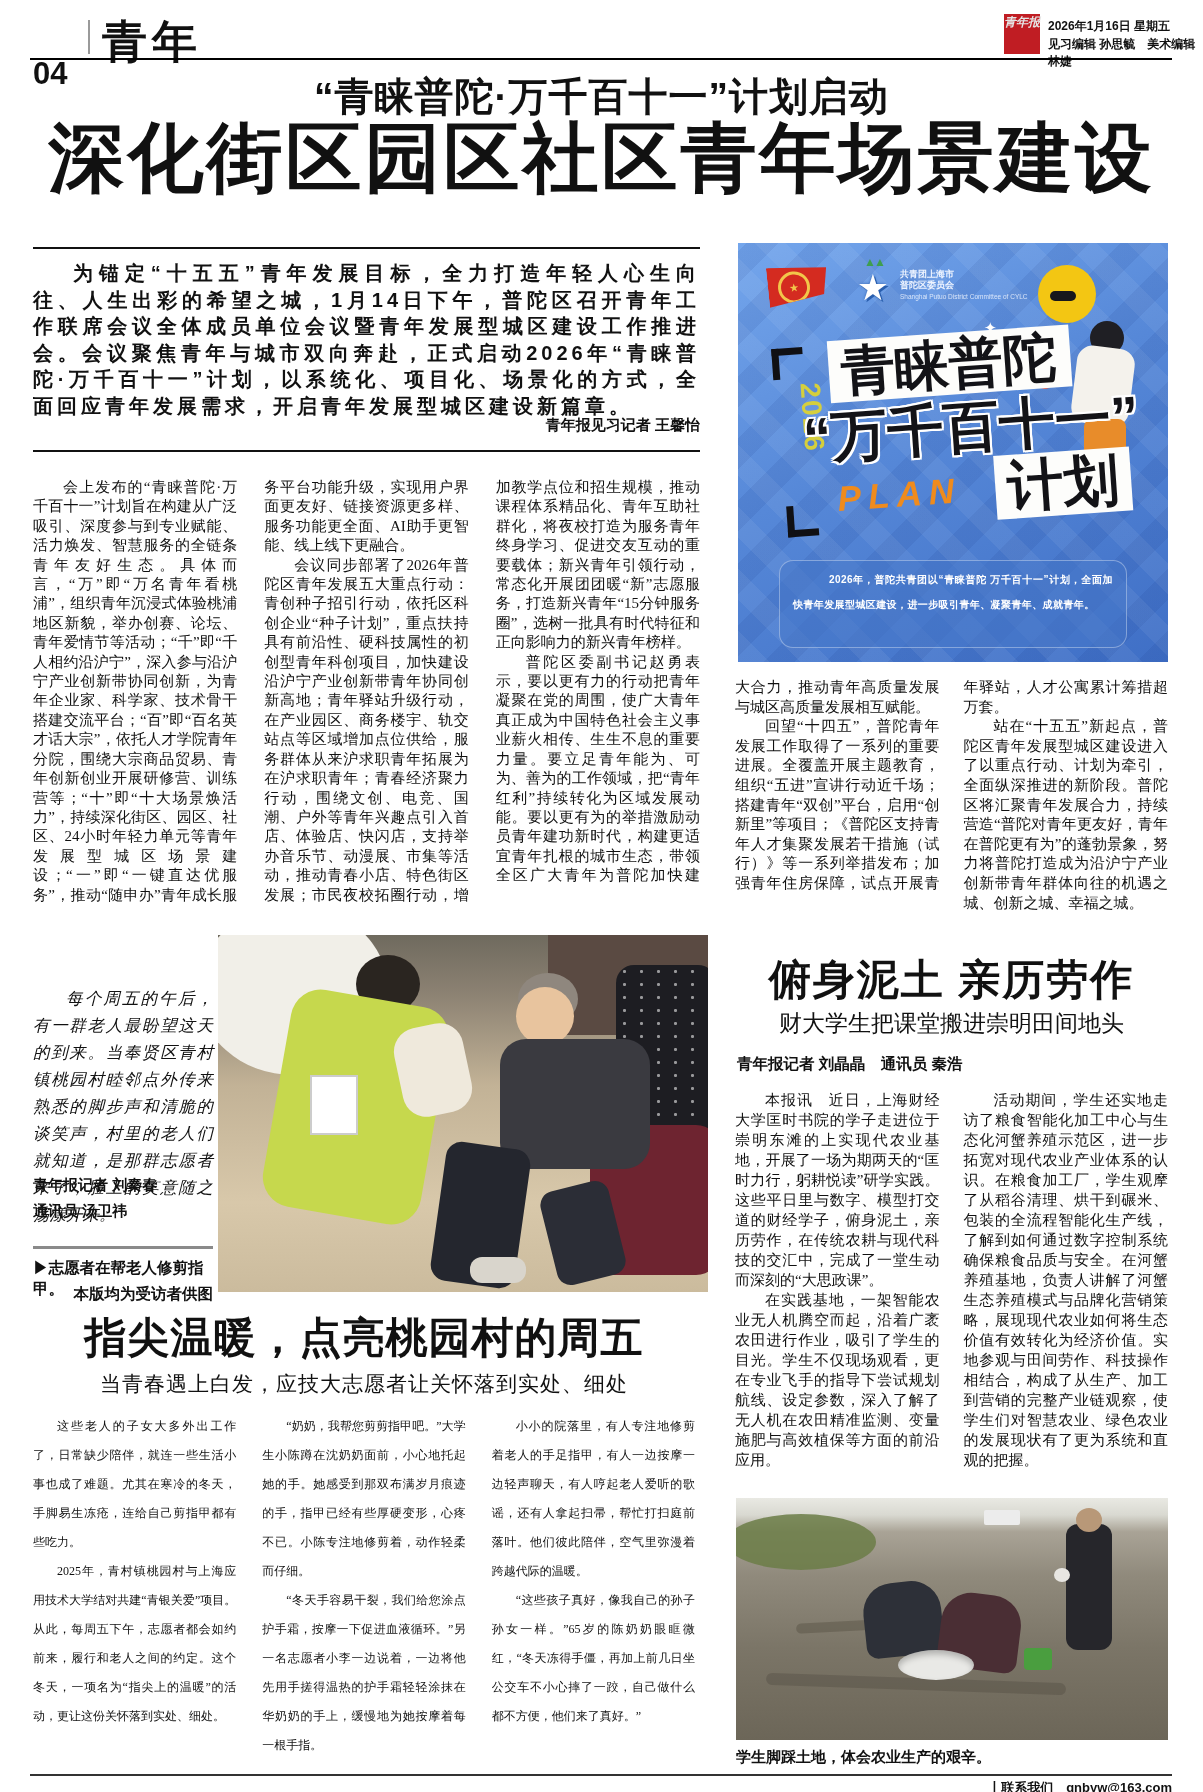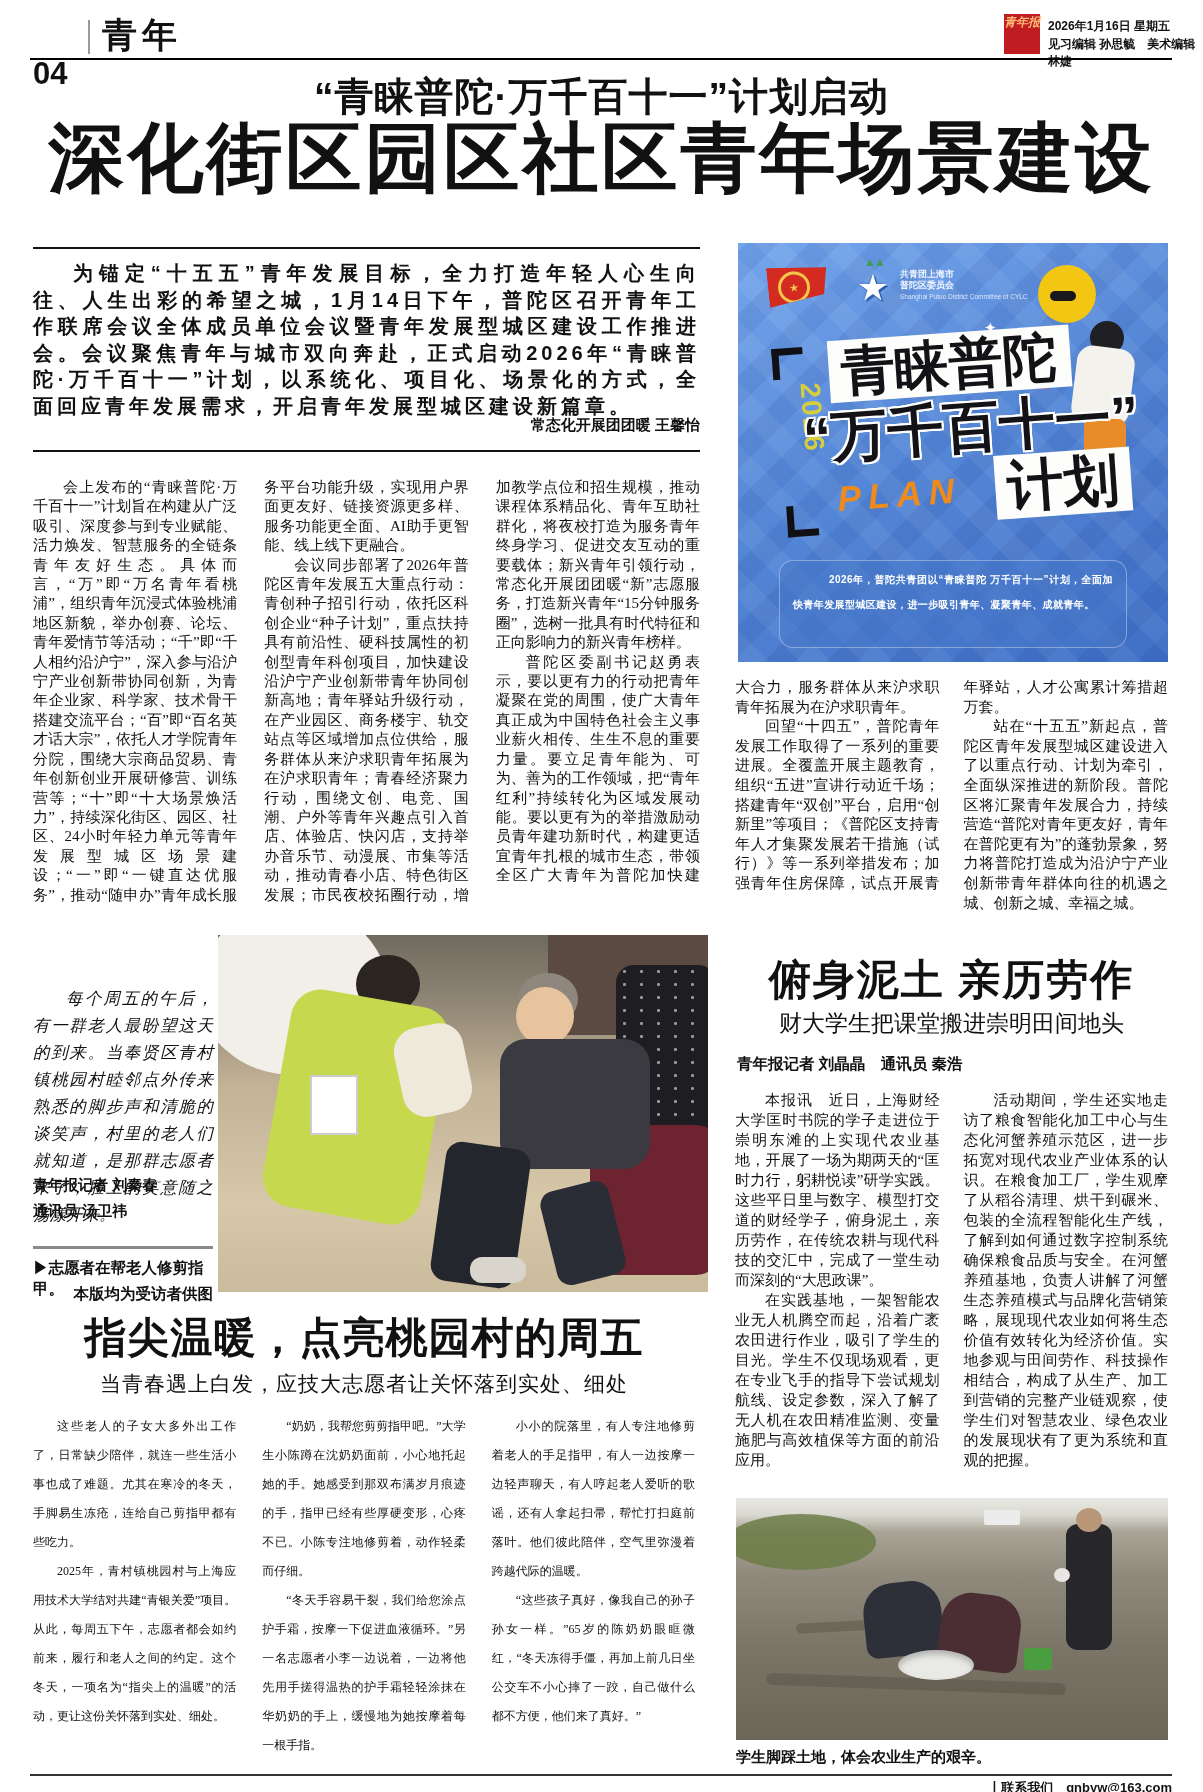--- a/index.html
+++ b/index.html
@@ -4,23 +4,23 @@
 <title>青年报 04版</title>
 <style>
   html,body{margin:0;padding:0;background:#888;}
   .page{position:relative;width:1203px;height:1792px;background:#fff;margin:0 auto;overflow:hidden;
         font-family:"Liberation Serif", serif;color:#111;}
   .abs{position:absolute;}
 
   
   .pagenum{left:33px;top:16px;font-family:"Liberation Sans",sans-serif;font-size:31px;font-weight:700;margin-top:40px;}
   .hdr-sep{left:88px;top:20px;width:2px;height:34px;background:#9a9a9a;}
-  .section{left:102px;top:12px;font-family:"Liberation Sans",sans-serif;font-size:35px;font-weight:900;letter-spacing:5px;}
+  .section{left:102px;top:12px;font-family:"Liberation Sans",sans-serif;font-size:45px;font-weight:900;letter-spacing:5px;}
   .hdr-rule{left:30px;top:58px;width:1142px;height:2px;background:#000;}
-  .masthead{left:1004px;top:14px;width:36px;height:40px;background:#c01d23;color:#fdba74;
+  .masthead{left:1004px;top:14px;width:36px;height:40px;background:#c01d23;color:#e5e5e5;
             font-family:"Liberation Serif",serif;font-size:12px;font-weight:700;line-height:13px;
             text-align:center;padding-top:2px;box-sizing:border-box;font-style:italic;}
   .dateline{left:1048px;top:18px;width:150px;font-family:"Liberation Sans",sans-serif;font-size:12px;font-weight:700;}
   .editors{left:1048px;top:36px;width:160px;font-family:"Liberation Sans",sans-serif;font-size:12px;font-weight:700;}
 
   
   .kicker{left:0;top:70px;width:100%;text-align:center;font-family:"Liberation Sans",sans-serif;
           font-size:39px;font-weight:900;letter-spacing:1px;}
   .headline{left:0;top:108px;width:100%;text-align:center;font-family:"Liberation Sans",sans-serif;
           font-size:76px;font-weight:900;letter-spacing:3px;}
@@ -129,31 +129,31 @@
   <div class="abs section">青年</div>
   <div class="abs masthead">青年报</div>
   <div class="abs dateline">2026年1月16日 星期五</div>
   <div class="abs editors">见习编辑 孙思毓　美术编辑 林婕</div>
   <div class="abs hdr-rule"></div>
 
   <div class="abs kicker">“青睐普陀·万千百十一”计划启动</div>
   <div class="abs headline">深化街区园区社区青年场景建设</div>
   <div class="abs rule-a"></div>
   <p class="abs lead-intro" style="margin:0">为锚定“十五五”青年发展目标，全力打造年轻人心生向往、人生出彩的希望之城，1月14日下午，普陀区召开青年工作联席会议全体成员单位会议暨青年发展型城区建设工作推进会。会议聚焦青年与城市双向奔赴，正式启动2026年“青睐普陀·万千百十一”计划，以系统化、项目化、场景化的方式，全面回应青年发展需求，开启青年发展型城区建设新篇章。</p>
-  <div class="abs lead-byline">常态化开展团团暖 王馨怡</div>
+  <div class="abs lead-byline">青年报见习记者 王馨怡</div>
   <div class="abs rule-b"></div>
 
   <div class="abs colbody lead-left">
     <p>会上发布的“青睐普陀·万千百十一”计划旨在构建从广泛吸引、深度参与到专业赋能、活力焕发、智慧服务的全链条青年友好生态。具体而言，“万”即“万名青年看桃浦”，组织青年沉浸式体验桃浦地区新貌，举办创赛、论坛、青年爱情节等活动；“千”即“千人相约沿沪宁”，深入参与沿沪宁产业创新带协同创新，为青年企业家、科学家、技术骨干搭建交流平台；“百”即“百名英才话大宗”，依托人才学院青年分院，围绕大宗商品贸易、青年创新创业开展研修营、训练营等；“十”即“十大场景焕活力”，持续深化街区、园区、社区、24小时年轻力单元等青年发展型城区场景建设；“一”即“一键直达优服务”，推动“随申办”青年成长服务平台功能升级，实现用户界面更友好、链接资源更多样、服务功能更全面、AI助手更智能、线上线下更融合。</p>
     <p>会议同步部署了2026年普陀区青年发展五大重点行动：青创种子招引行动，依托区科创企业“种子计划”，重点扶持具有前沿性、硬科技属性的初创型青年科创项目，加快建设沿沪宁产业创新带青年协同创新高地；青年驿站升级行动，在产业园区、商务楼宇、轨交站点等区域增加点位供给，服务群体从来沪求职青年拓展为在沪求职青年；青春经济聚力行动，围绕文创、电竞、国潮、户外等青年兴趣点引入首店、体验店、快闪店，支持举办音乐节、动漫展、市集等活动，推动青春小店、特色街区发展；市民夜校拓圈行动，增加教学点位和招生规模，推动课程体系精品化、青年互助社群化，将夜校打造为服务青年终身学习、促进交友互动的重要载体；新兴青年引领行动，常态化开展团团暖“新”志愿服务，打造新兴青年“15分钟服务圈”，选树一批具有时代特征和正向影响力的新兴青年榜样。</p>
     <p>普陀区委副书记赵勇表示，要以更有力的行动把青年凝聚在党的周围，使广大青年真正成为中国特色社会主义事业薪火相传、生生不息的重要力量。要立足青年能为、可为、善为的工作领域，把“青年红利”持续转化为区域发展动能。要以更有为的举措激励动员青年建功新时代，构建更适宜青年扎根的城市生态，带领全区广大青年为普陀加快建成“协同创新活力区、半马苏河品质区”而努力奋斗。</p>
 
   </div>
   <div class="abs colbody lead-right">
-    <p class="noindent">大合力，服务群体从来沪求职青年拓展为在沪求职青年。</p>
+    <p class="noindent">大合力，推动青年高质量发展与城区高质量发展相互赋能。</p>
     <p>回望“十四五”，普陀青年发展工作取得了一系列的重要进展。全覆盖开展主题教育，组织“五进”宣讲行动近千场；搭建青年“双创”平台，启用“创新里”等项目；《普陀区支持青年人才集聚发展若干措施（试行）》等一系列举措发布；加强青年住房保障，试点开展青年驿站，人才公寓累计筹措超万套。</p>
     <p>站在“十五五”新起点，普陀区青年发展型城区建设进入了以重点行动、计划为牵引，全面纵深推进的新阶段。普陀区将汇聚青年发展合力，持续营造“普陀对青年更友好，青年在普陀更有为”的蓬勃景象，努力将普陀打造成为沿沪宁产业创新带青年群体向往的机遇之城、创新之城、幸福之城。</p>
   </div>
 
   <div class="abs poster">
     <div class="p-flag">
       <div class="p-flag-ring">★</div>
     </div>
     <div class="p-trees">▲▲</div>
     <div class="p-star">★</div>

